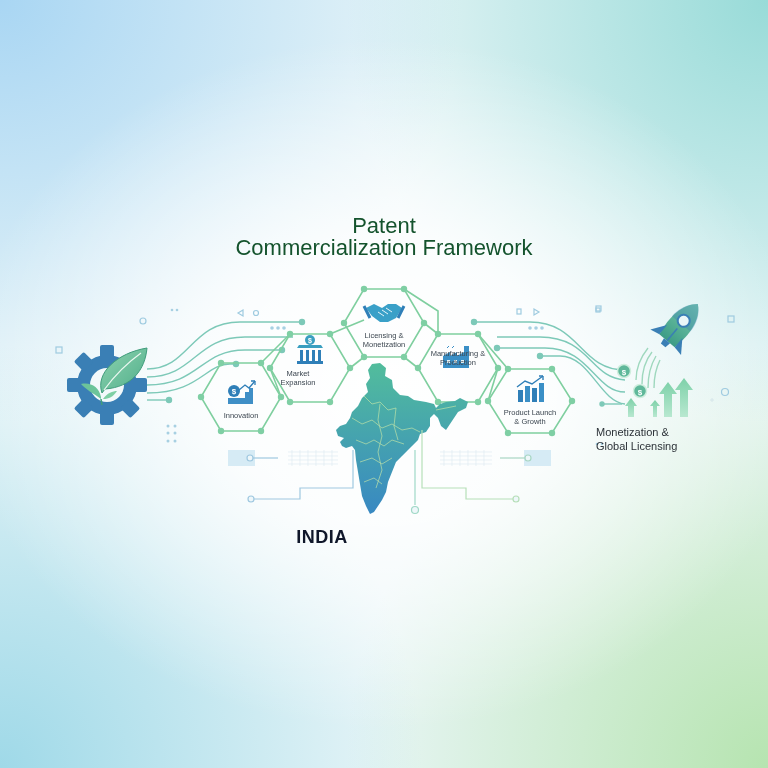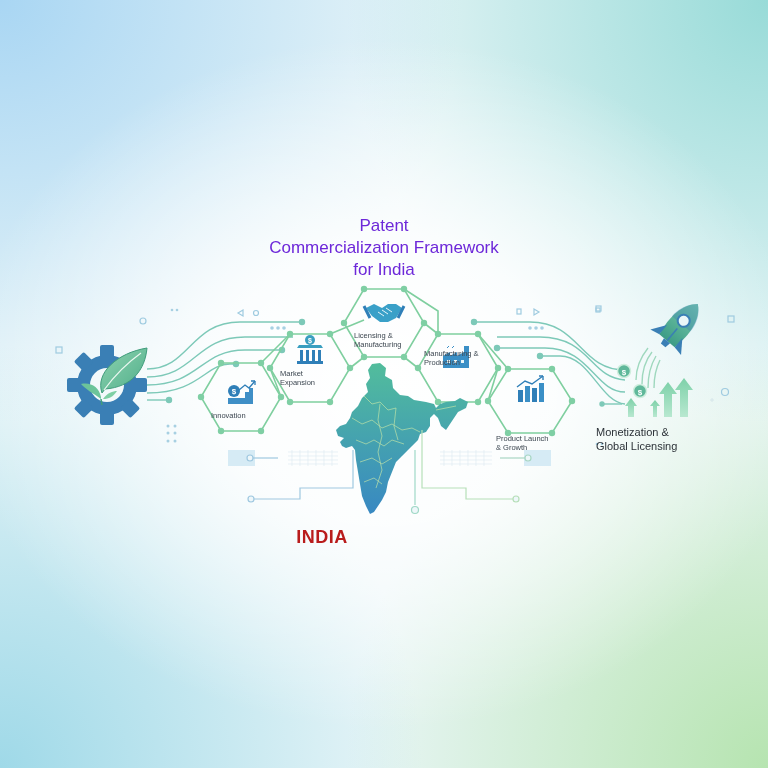--- a/index.html
+++ b/index.html
@@ -10,44 +10,43 @@
       radial-gradient(ellipse 55% 45% at 50% 50%, rgba(255,255,255,1) 0%, rgba(255,255,255,0.85) 40%, rgba(255,255,255,0) 100%),
       radial-gradient(ellipse 60% 55% at 0% 0%, #a9d6f3 0%, rgba(169,214,243,0) 100%),
       radial-gradient(ellipse 55% 55% at 100% 0%, #98dbd8 0%, rgba(152,219,216,0) 100%),
       radial-gradient(ellipse 55% 55% at 0% 100%, #9fd9e8 0%, rgba(159,217,232,0) 100%),
       radial-gradient(ellipse 55% 55% at 100% 100%, #b6e4b0 0%, rgba(182,228,176,0) 100%),
       #eaf6f8;
   }
   .abs { position:absolute; }
   #title {
     left:0; width:768px; top:215px; text-align:center;
-    color:#6d28d9; font-size:17px; line-height:22px;
+    color:#14532d; font-size:22px; line-height:22px;
   }
   #title div { white-space:nowrap; }
   svg#diagram { position:absolute; left:0; top:0; }
   .hexlabel {
-    position:absolute; text-align:left; color:#3c4650;
+    position:absolute; text-align:center; color:#3c4650;
     font-size:7.5px; line-height:9px; white-space:nowrap;
   }
   #india-label {
     left:0; width:644px; top:527px; text-align:center;
-    color:#b91c1c; font-weight:bold; font-size:18px; letter-spacing:0.5px;
+    color:#0f172a; font-weight:bold; font-size:18px; letter-spacing:0.5px;
   }
   #mon-label {
     left:596px; width:130px; top:425px; text-align:left;
     color:#2c3238; font-size:11px; line-height:14px;
   }
 </style>
 </head>
 <body>
 
 <div id="title" class="abs">
   <div>Patent</div>
   <div>Commercialization Framework</div>
-  <div>for India</div>
 </div>
 
 <svg id="diagram" width="768" height="768" viewBox="0 0 768 768">
   <defs>
     <linearGradient id="mapGrad" x1="0" y1="0" x2="0" y2="1">
       <stop offset="0" stop-color="#52bd9c"></stop>
       <stop offset="1" stop-color="#3888c2"></stop>
     </linearGradient>
     <linearGradient id="leafGrad" x1="0" y1="0" x2="1" y2="1">
       <stop offset="0" stop-color="#8ed3b0"></stop>
@@ -317,33 +316,33 @@
     <path d="M 675 390 L 684 378 L 693 390 L 688 390 L 688 417 L 680 417 L 680 390 Z"></path>
   </g>
   <g fill="none" stroke="#d6e6ea" stroke-width="1">
     <path d="M 712 398 l 0 4 m -2 -2 l 4 0"></path>
   </g>
 </svg>
 
 <div class="hexlabel" style="left:211px; top:411px; width:60px;">
   <div>Innovation</div>
 </div>
-<div class="hexlabel" style="left:280px; top:369px; width:60px;">
+<div class="hexlabel" style="left:268px; top:369px; width:60px;">
   <div>Market</div>
   <div>Expansion</div>
 </div>
 <div class="hexlabel" style="left:354px; top:331px; width:60px;">
   <div>Licensing &amp;</div>
-  <div>Manufacturing</div>
+  <div>Monetization</div>
 </div>
 <div class="hexlabel" style="left:424px; top:349px; width:68px;">
   <div>Manufacturing &amp;</div>
   <div>Production</div>
 </div>
-<div class="hexlabel" style="left:496px; top:408px; width:68px;margin-top:26px;">
+<div class="hexlabel" style="left:496px; top:408px; width:68px;">
   <div>Product Launch</div>
   <div>&amp; Growth</div>
 </div>
 
 <div id="india-label" class="abs">INDIA</div>
 
 <div id="mon-label" class="abs">
   <div>Monetization &amp;</div>
   <div>Global Licensing</div>
 </div>

